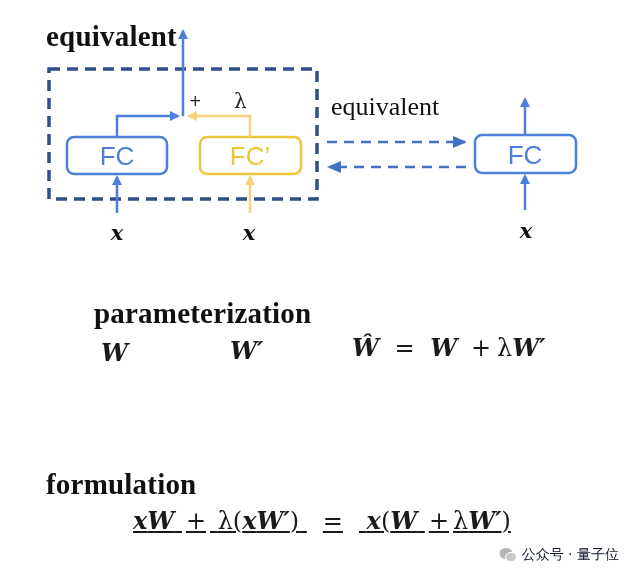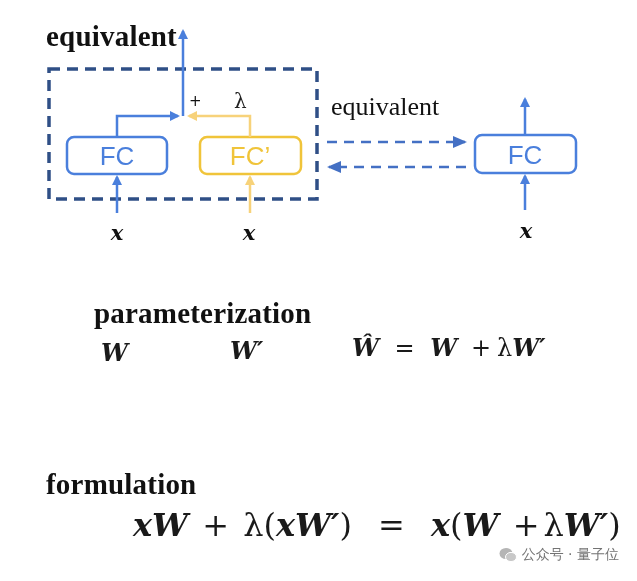--- a/index.html
+++ b/index.html
@@ -40,21 +40,21 @@
       white-space: nowrap;
     }
     .bi { font-weight: bold; font-style: italic; }
     .rm { font-weight: normal; font-style: normal; }
     .watermark {
       position: absolute;
       right: 18px;
       top: 546px;
       font-family: "DejaVu Sans", sans-serif;
       font-size: 14px;
-      color: #737373;
+      color: #0f172a;
       display: flex;
       align-items: center;
       gap: 5px;
     }
     .wechat-icon {
       width: 18px;
       height: 16px;
       position: relative;
     }
   </style>
@@ -124,21 +124,21 @@
 
 <div class="math bi" style="left:101px; top:341px; font-size:24px;">W</div>
 <div class="math bi" style="left:230px; top:339px; font-size:24px;">W′</div>
 <div class="math" style="left:352px; top:336px; font-size:24px;">
   <span class="bi">Ŵ</span>
   <span class="rm" style="margin:0 8px;">=</span>
   <span class="bi">W</span>
   <span class="rm" style="margin:0 6px;">+</span><span class="rm" style="font-style:normal;">λ</span><span class="bi">W′</span>
 </div>
 
-<div class="math" style="left:133px; top:509px; font-size:32px;">
+<div class="math" style="left:133px; top:509px; font-size:24px;text-decoration:underline;">
   <span class="bi">x</span><span class="bi">W</span>
   <span class="rm" style="margin:0 4px;">+</span>
   <span class="rm">λ(</span><span class="bi">x</span><span class="bi">W′</span><span class="rm">)</span>
   <span class="rm" style="margin:0 16px;">=</span>
   <span class="bi">x</span><span class="rm">(</span><span class="bi">W</span>
   <span class="rm" style="margin:0 4px;">+</span><span class="rm">λ</span><span class="bi">W′</span><span class="rm">)</span>
 </div>
 
 <div class="watermark">
   <span class="wechat-icon">

